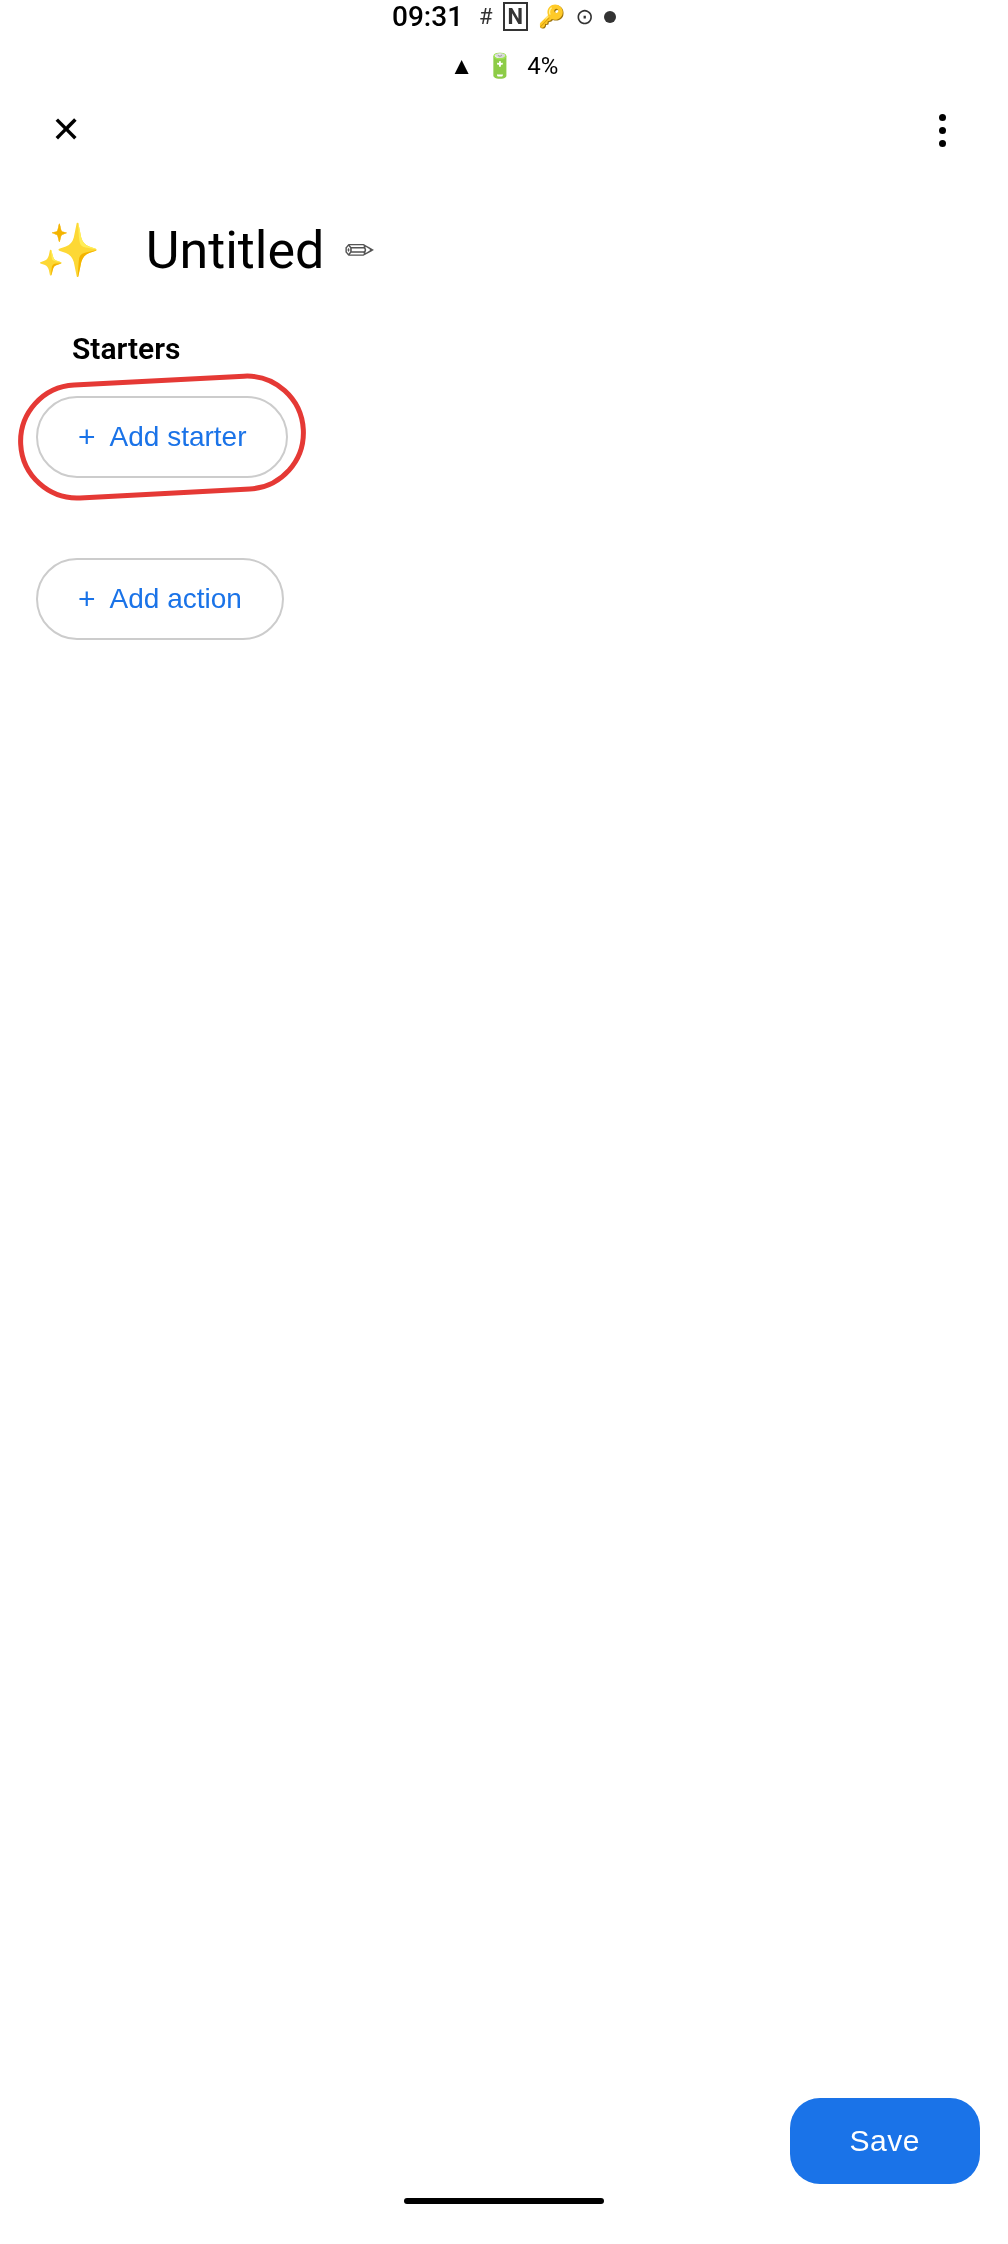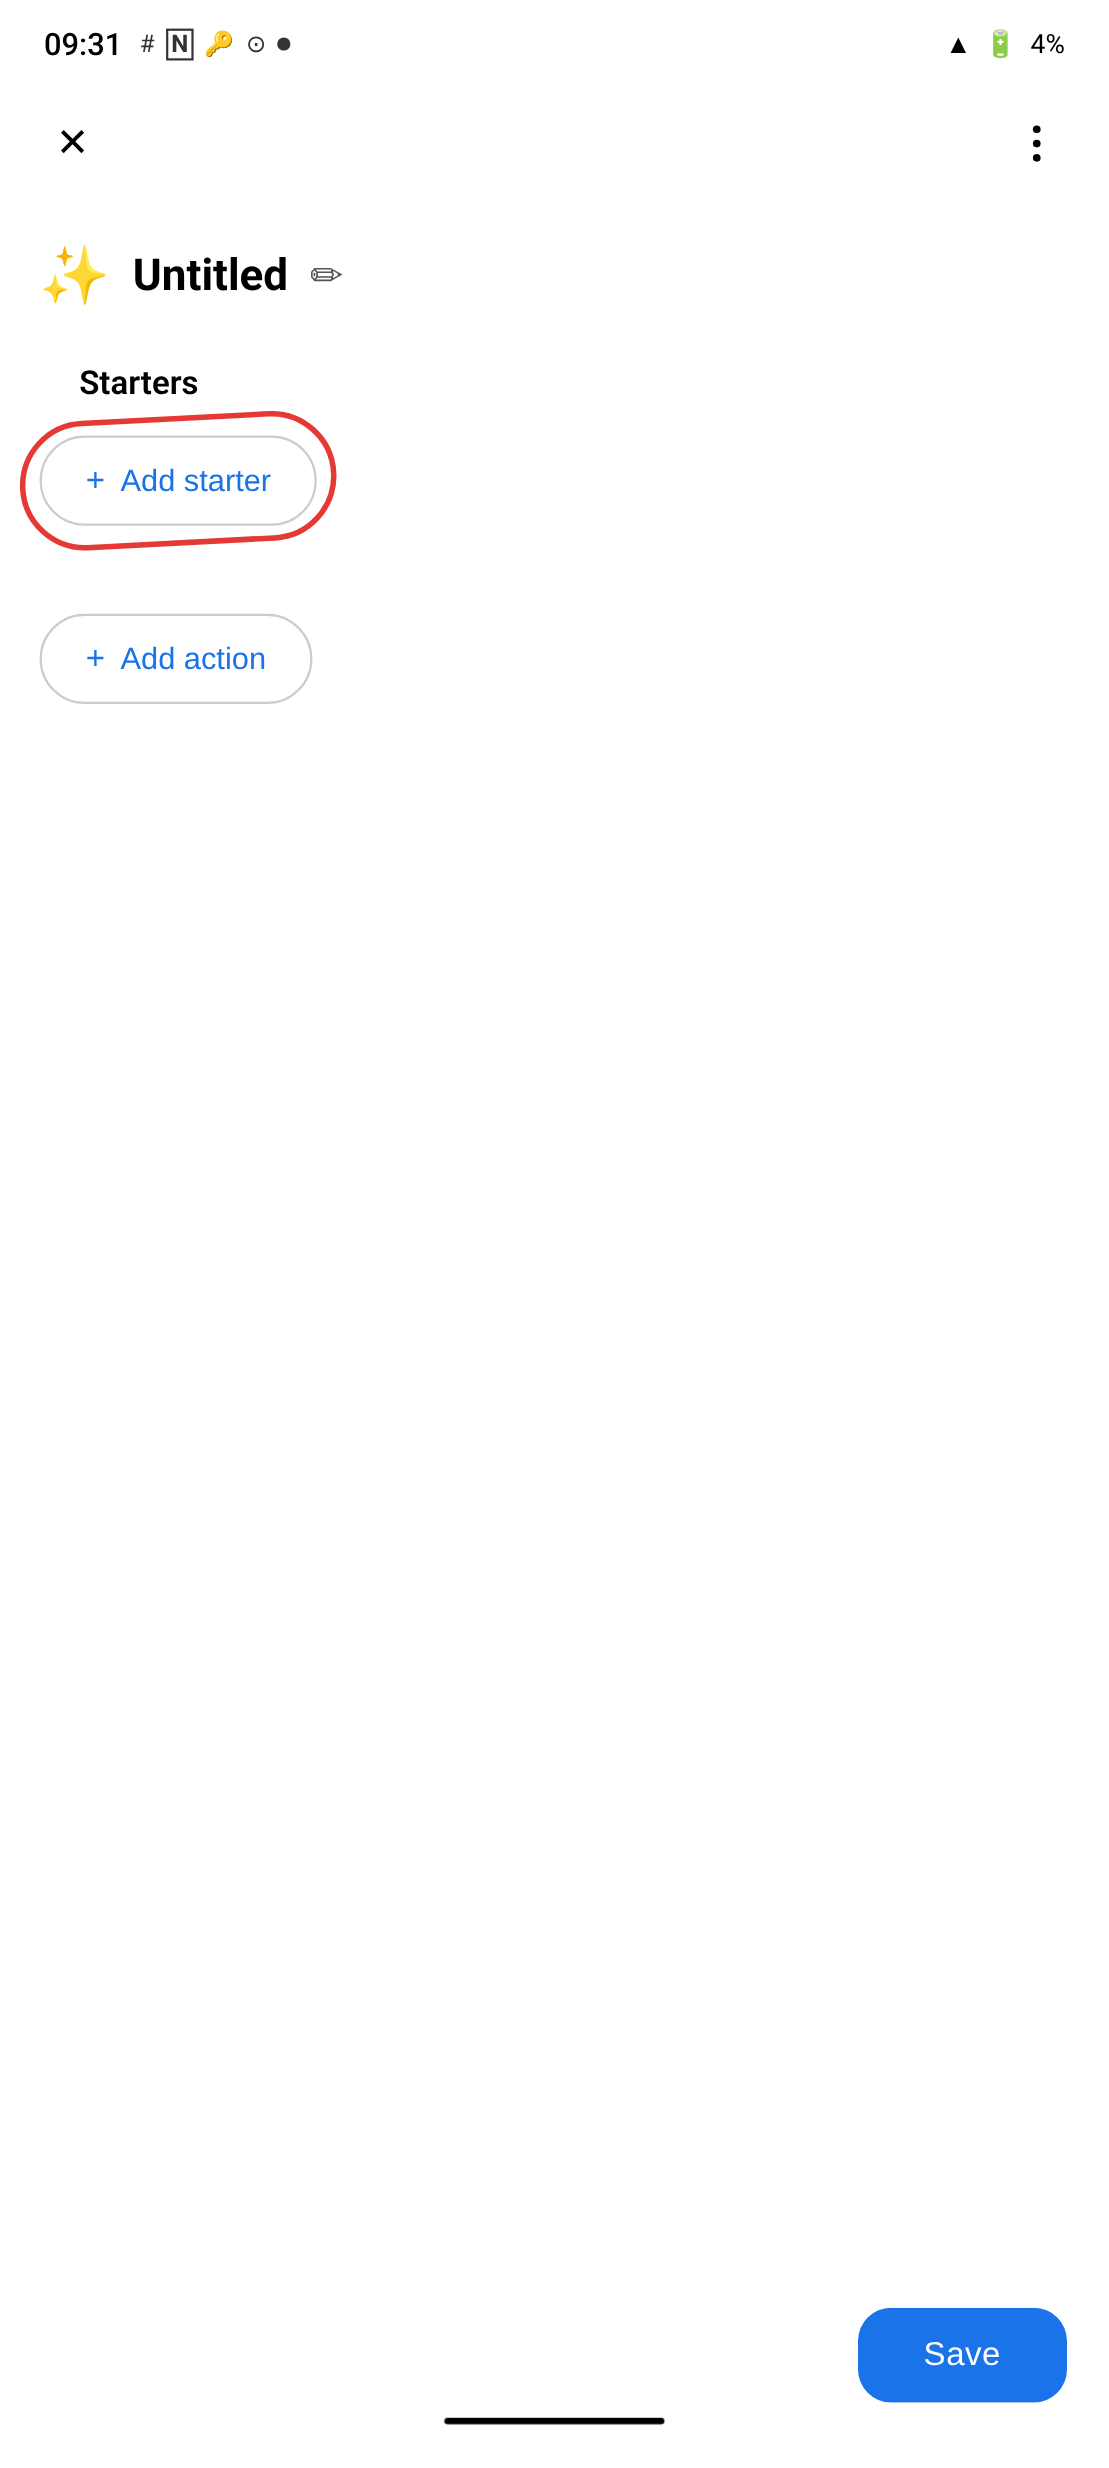--- a/index.html
+++ b/index.html
@@ -20,20 +20,21 @@
 
     
     .status-bar {
       width: 100%;
       height: 80px;
       display: flex;
       align-items: center;
       justify-content: space-between;
       padding: 0 40px;
       background: #ffffff;
+      flex-direction: column;
     }
 
     .status-left {
       display: flex;
       align-items: center;
       gap: 16px;
     }
 
     .status-time {
       font-size: 28px;
@@ -124,23 +125,24 @@
       gap: 20px;
       margin-bottom: 50px;
       margin-top: 20px;
     }
 
     .sparkle-icon {
       font-size: 52px;
     }
 
     .title-text {
-      font-size: 40px;
-      font-weight: 700;
+      font-size: 52px;
+      font-weight: 400;
       color: #000000;
+      margin-left: 25px;
     }
 
     .edit-icon {
       font-size: 36px;
       color: #555;
       cursor: pointer;
     }
 
     
     .section-title {
@@ -231,21 +233,21 @@
       width: 200px;
       height: 6px;
       background: #000;
       border-radius: 3px;
     }
 
     
     .save-btn-container {
       position: fixed;
       bottom: 60px;
-      right: 38px;
+      right: 28px;
       padding-left: 41px;
     }
 
     .save-btn {
       background: #1a73e8;
       color: #ffffff;
       border: none;
       border-radius: 30px;
       padding: 26px 60px;
       font-size: 30px;

